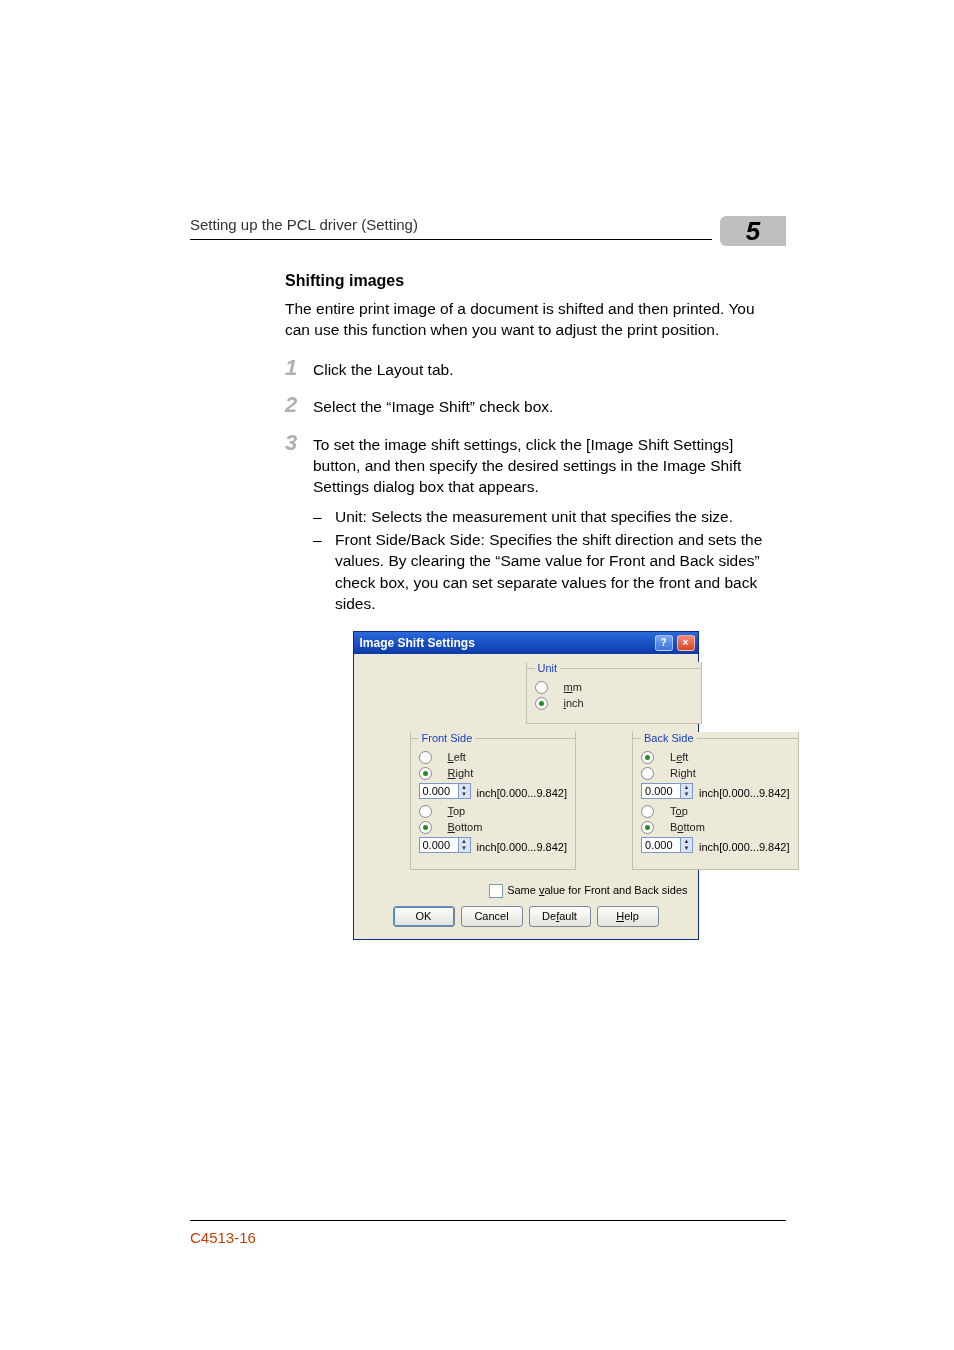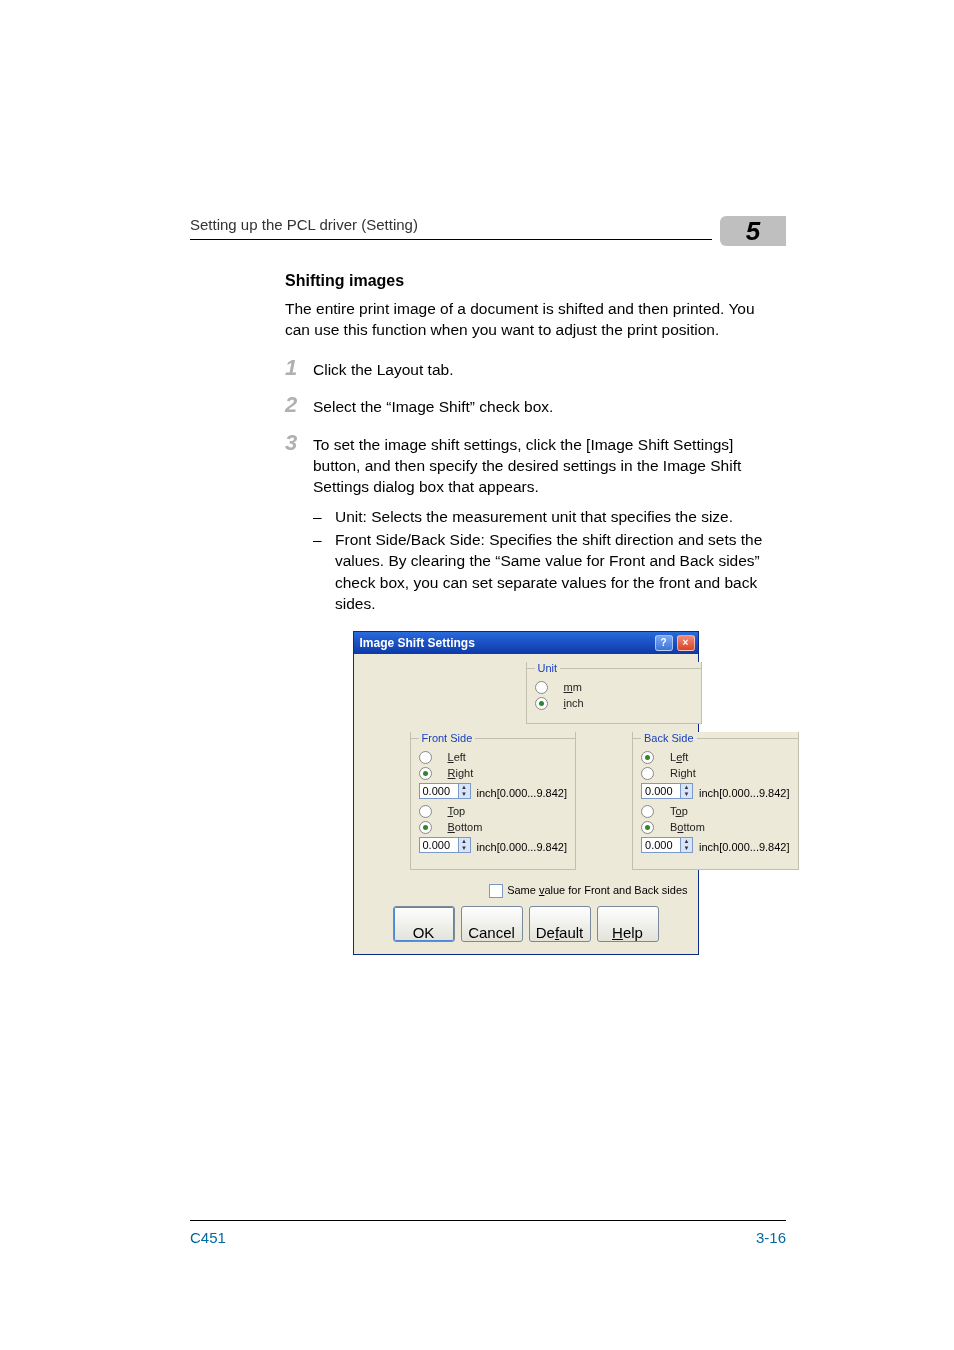--- a/index.html
+++ b/index.html
@@ -235,43 +235,42 @@
     box-sizing:border-box;
   }
   .spin-btn { flex:1; background:#d8e4f7; font-size:6px; text-align:center; line-height:7px; color:#334; }
   .spin-suffix { margin-left: 6px; font-size: 11px; }
 
   .check-row { display:flex; align-items:flex-start; justify-content:flex-end; margin: 6px 2px 8px 0; }
   .check-box { width:12px; height:12px; border:1px solid #7a99c7; background:#fff; margin-right:4px; }
 
   .btn-row { display:flex; justify-content:center; gap:6px; margin-bottom:4px; }
   .btn {
-    min-width: 62px; height: 36px;
+    min-width: 62px; height: 21px;
     border: 1px solid #7a8a9a;
     border-radius: 3px;
     background: linear-gradient(#fefefe,#e3e3da);
-    font-size: 15px;
-    display:flex; align-items:flex-end; justify-content:center;
+    font-size: 11px;
+    display:flex; align-items:center; justify-content:center;
     box-sizing: border-box;
   }
   .btn.ok { box-shadow: 0 0 0 1px #4a88d8 inset; }
   .btn .ul { text-decoration: underline; }
 
   
   .footer {
     position: absolute;
     left: 190px;
     right: 168px;
     bottom: 104px;
     border-top: 1px solid #000;
     padding-top: 8px;
     display: flex;
-    justify-content: space-between;
     font-size: 15px;
-    color: #0369a1;
+    color: #c2410c;
   }
 </style>
 </head>
 <body>
 <div class="page">
 
   <div class="header-row">
     <div class="header-left">
       <div class="running-title">Setting up the PCL driver (Setting)</div>
       <div class="header-rule"></div>

